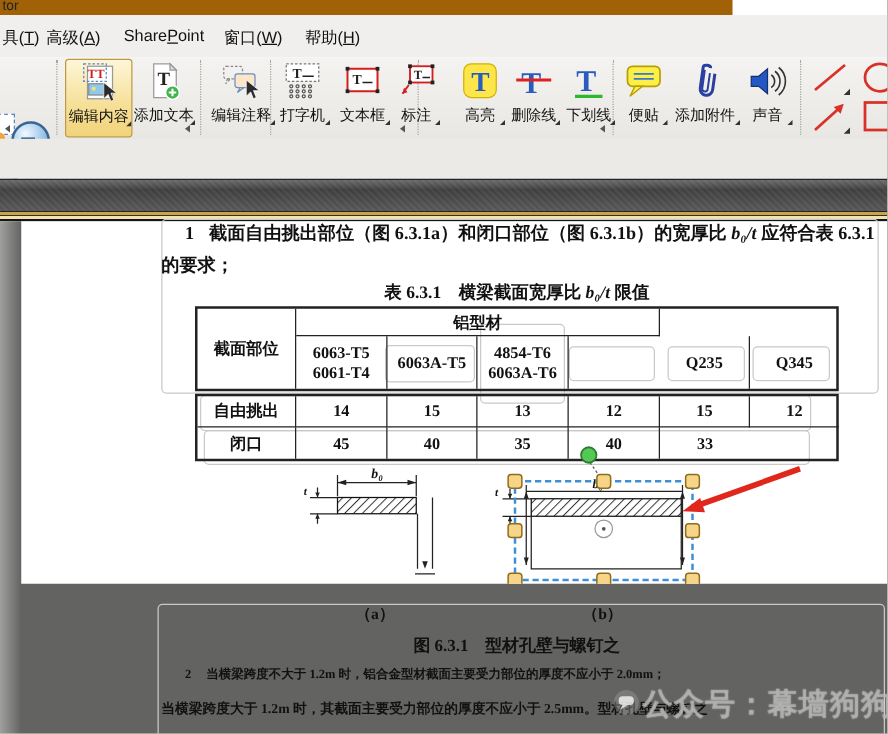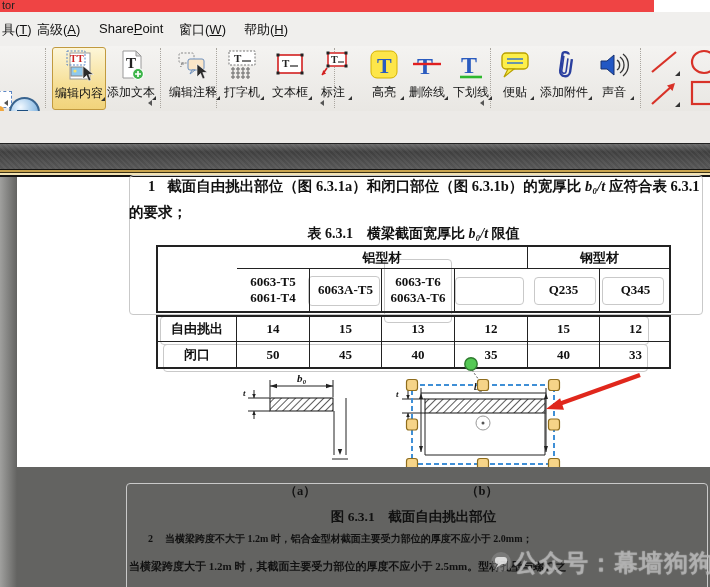--- a/index.html
+++ b/index.html
@@ -1,21 +1,21 @@
 <!DOCTYPE html>
 <html><head>
 <meta charset="utf-8">
 <style>
   html,body{margin:0;padding:0;background:#888;}
   #app{position:relative;width:710px;height:587px;overflow:hidden;background:#fff;
        font-family:"Liberation Sans","DejaVu Sans",sans-serif;}
   .abs{position:absolute;}
 
   
-  #titlebar{left:0;top:0;width:654px;height:12px;background:#ef4444;}
+  #titlebar{left:0;top:0;width:586px;height:12px;background:#a16207;}
   #title{left:2px;top:-1px;font-size:11px;color:#222;}
   #menubar{left:0;top:12px;width:710px;height:34px;background:#f0efed;}
   .mi{top:7px;height:20px;font-size:13px;color:#111;padding:2px 4px;cursor:default;}
   .mi .key{text-decoration:underline;}
   #toolbar{left:0;top:46px;width:710px;height:65px;
            background:linear-gradient(#f4f3f1,#e9e7e3);border-bottom:1px solid #d6d3cf;}
   .vsep{top:2px;height:60px;border-left:1px dotted #aaa69f;}
   .grpmark{width:0;height:0;border-top:3px solid transparent;border-bottom:3px solid transparent;
            border-right:4px solid #555;top:54px;}
   .tbtn{top:1px;height:61px;border-radius:3px;text-align:center;cursor:default;}
@@ -315,45 +315,44 @@
       <div class="abs gbox" style="left:517px;top:100px;width:60px;height:26px"></div>
       <div class="abs gbox" style="left:585px;top:100px;width:60px;height:26px"></div>
       <div class="abs gbox" style="left:109px;top:306px;width:580px;height:120px"></div>
 
       <div class="abs doctext" style="left:131px;top:0px;font-size:14.5px"><span>1</span><span style="display:inline-block;width:12px"></span><span>截面自由挑出部位（图 6.3.1a）和闭口部位（图 6.3.1b）的宽厚比 </span><span class="ratio">b₀/t</span><span> 应符合表 6.3.1</span></div>
       <div class="abs doctext" style="left:112px;top:26px;font-size:14.5px">的要求；</div>
 
       <div class="abs doctext" style="left:139px;top:48px;width:515px;text-align:center;font-size:14px"><span>表 6.3.1　横梁截面宽厚比 </span><span class="ratio">b₀/t</span><span> 限值</span></div>
 
       <div class="abs tgrid" style="left:139px;top:68px;width:515px;height:68px;grid-template-columns:79px 73px 72px 73px 73px 72px 71px;grid-template-rows:22px 42px">
+        <div style="grid-row:1/3;grid-column:1" class="lr">截面部位</div>
         <div style="grid-row:1;grid-column:2/6">铝型材</div>
-        <div style="grid-row:1;grid-column:6/8" class="lc">钢型材</div>
         <div class="lr twolines" style="grid-row:2;grid-column:2">
             <span>6063-T5</span>
             <span>6061-T4</span>
           </div>
         <div class="lr" style="grid-row:2;grid-column:3">6063A-T5</div>
         <div class="lr twolines" style="grid-row:2;grid-column:4">
-            <span>6063-T6</span>
+            <span>4854-T6</span>
             <span>6063A-T6</span>
           </div>
         <div class="lr" style="grid-row:2;grid-column:6">Q235</div>
         <div class="lr lc" style="grid-row:2;grid-column:7">Q345</div>
       </div>
 
       <div class="abs tgrid" style="left:139px;top:138px;width:515px;height:54px;grid-template-columns:79px 73px 72px 73px 73px 72px 71px;grid-template-rows:25px 25px">
         <div>自由挑出</div>
         <div>14</div>
         <div>15</div>
         <div>13</div>
         <div>12</div>
         <div>15</div>
         <div class="lc">12</div>
         <div class="lr">闭口</div>
-        <div class="lr">50</div>
         <div class="lr">45</div>
         <div class="lr">40</div>
         <div class="lr">35</div>
         <div class="lr">40</div>
         <div class="lr lc">33</div>
       </div>
 
       <svg class="abs" style="left:211px;top:178px" width="452" height="112" viewBox="228 355 452 112">
         <defs>
           <pattern id="hatch" width="5" height="5" patternTransform="rotate(45)" patternUnits="userSpaceOnUse">
@@ -406,21 +405,21 @@
         </g>
 
         <g>
           <path d="M640 375 L559 404" stroke="#e0271c" stroke-width="4.5"></path>
           <path d="M546 409 L560.1 398.3 L564 409.7 Z" fill="#e0271c"></path>
         </g>
       </svg>
 
       <div class="abs doctext" style="left:253px;top:306px;width:60px;text-align:center;font-size:12.5px">（a）</div>
       <div class="abs doctext" style="left:435px;top:306px;width:60px;text-align:center;font-size:12.5px">（b）</div>
-      <div class="abs doctext" style="left:139px;top:331px;width:515px;text-align:center;font-size:13.5px">图 6.3.1　截面自由挑出部位</div>
+      <div class="abs doctext" style="left:139px;top:331px;width:515px;text-align:center;font-size:13.5px">图 6.3.1　型材孔壁与螺钉之</div>
 
       <div class="abs doctext" style="left:131px;top:355px;font-size:10px"><span>2</span><span style="display:inline-block;width:12px"></span><span>当横梁跨度不大于 1.2m 时，铝合金型材截面主要受力部位的厚度不应小于 2.0mm；</span></div>
       <div class="abs doctext" style="left:112px;top:382px;font-size:11px">当横梁跨度大于 1.2m 时，其截面主要受力部位的厚度不应小于 2.5mm。型材孔壁与螺钉之</div>
 
       <svg class="abs" style="left:470px;top:372px" width="36" height="26" viewBox="0 0 36 26">
         <circle cx="14" cy="13" r="10" fill="rgba(150,150,150,0.45)"></circle>
         <rect x="8" y="8" width="12" height="7" rx="3" fill="rgba(255,255,255,0.75)"></rect>
         <path d="M11 15 l-2 4 6-4 z" fill="rgba(255,255,255,0.75)"></path>
       </svg>
       <div class="abs" id="watermark" style="left:497px;top:370px">公众号：幕墙狗狗</div>

